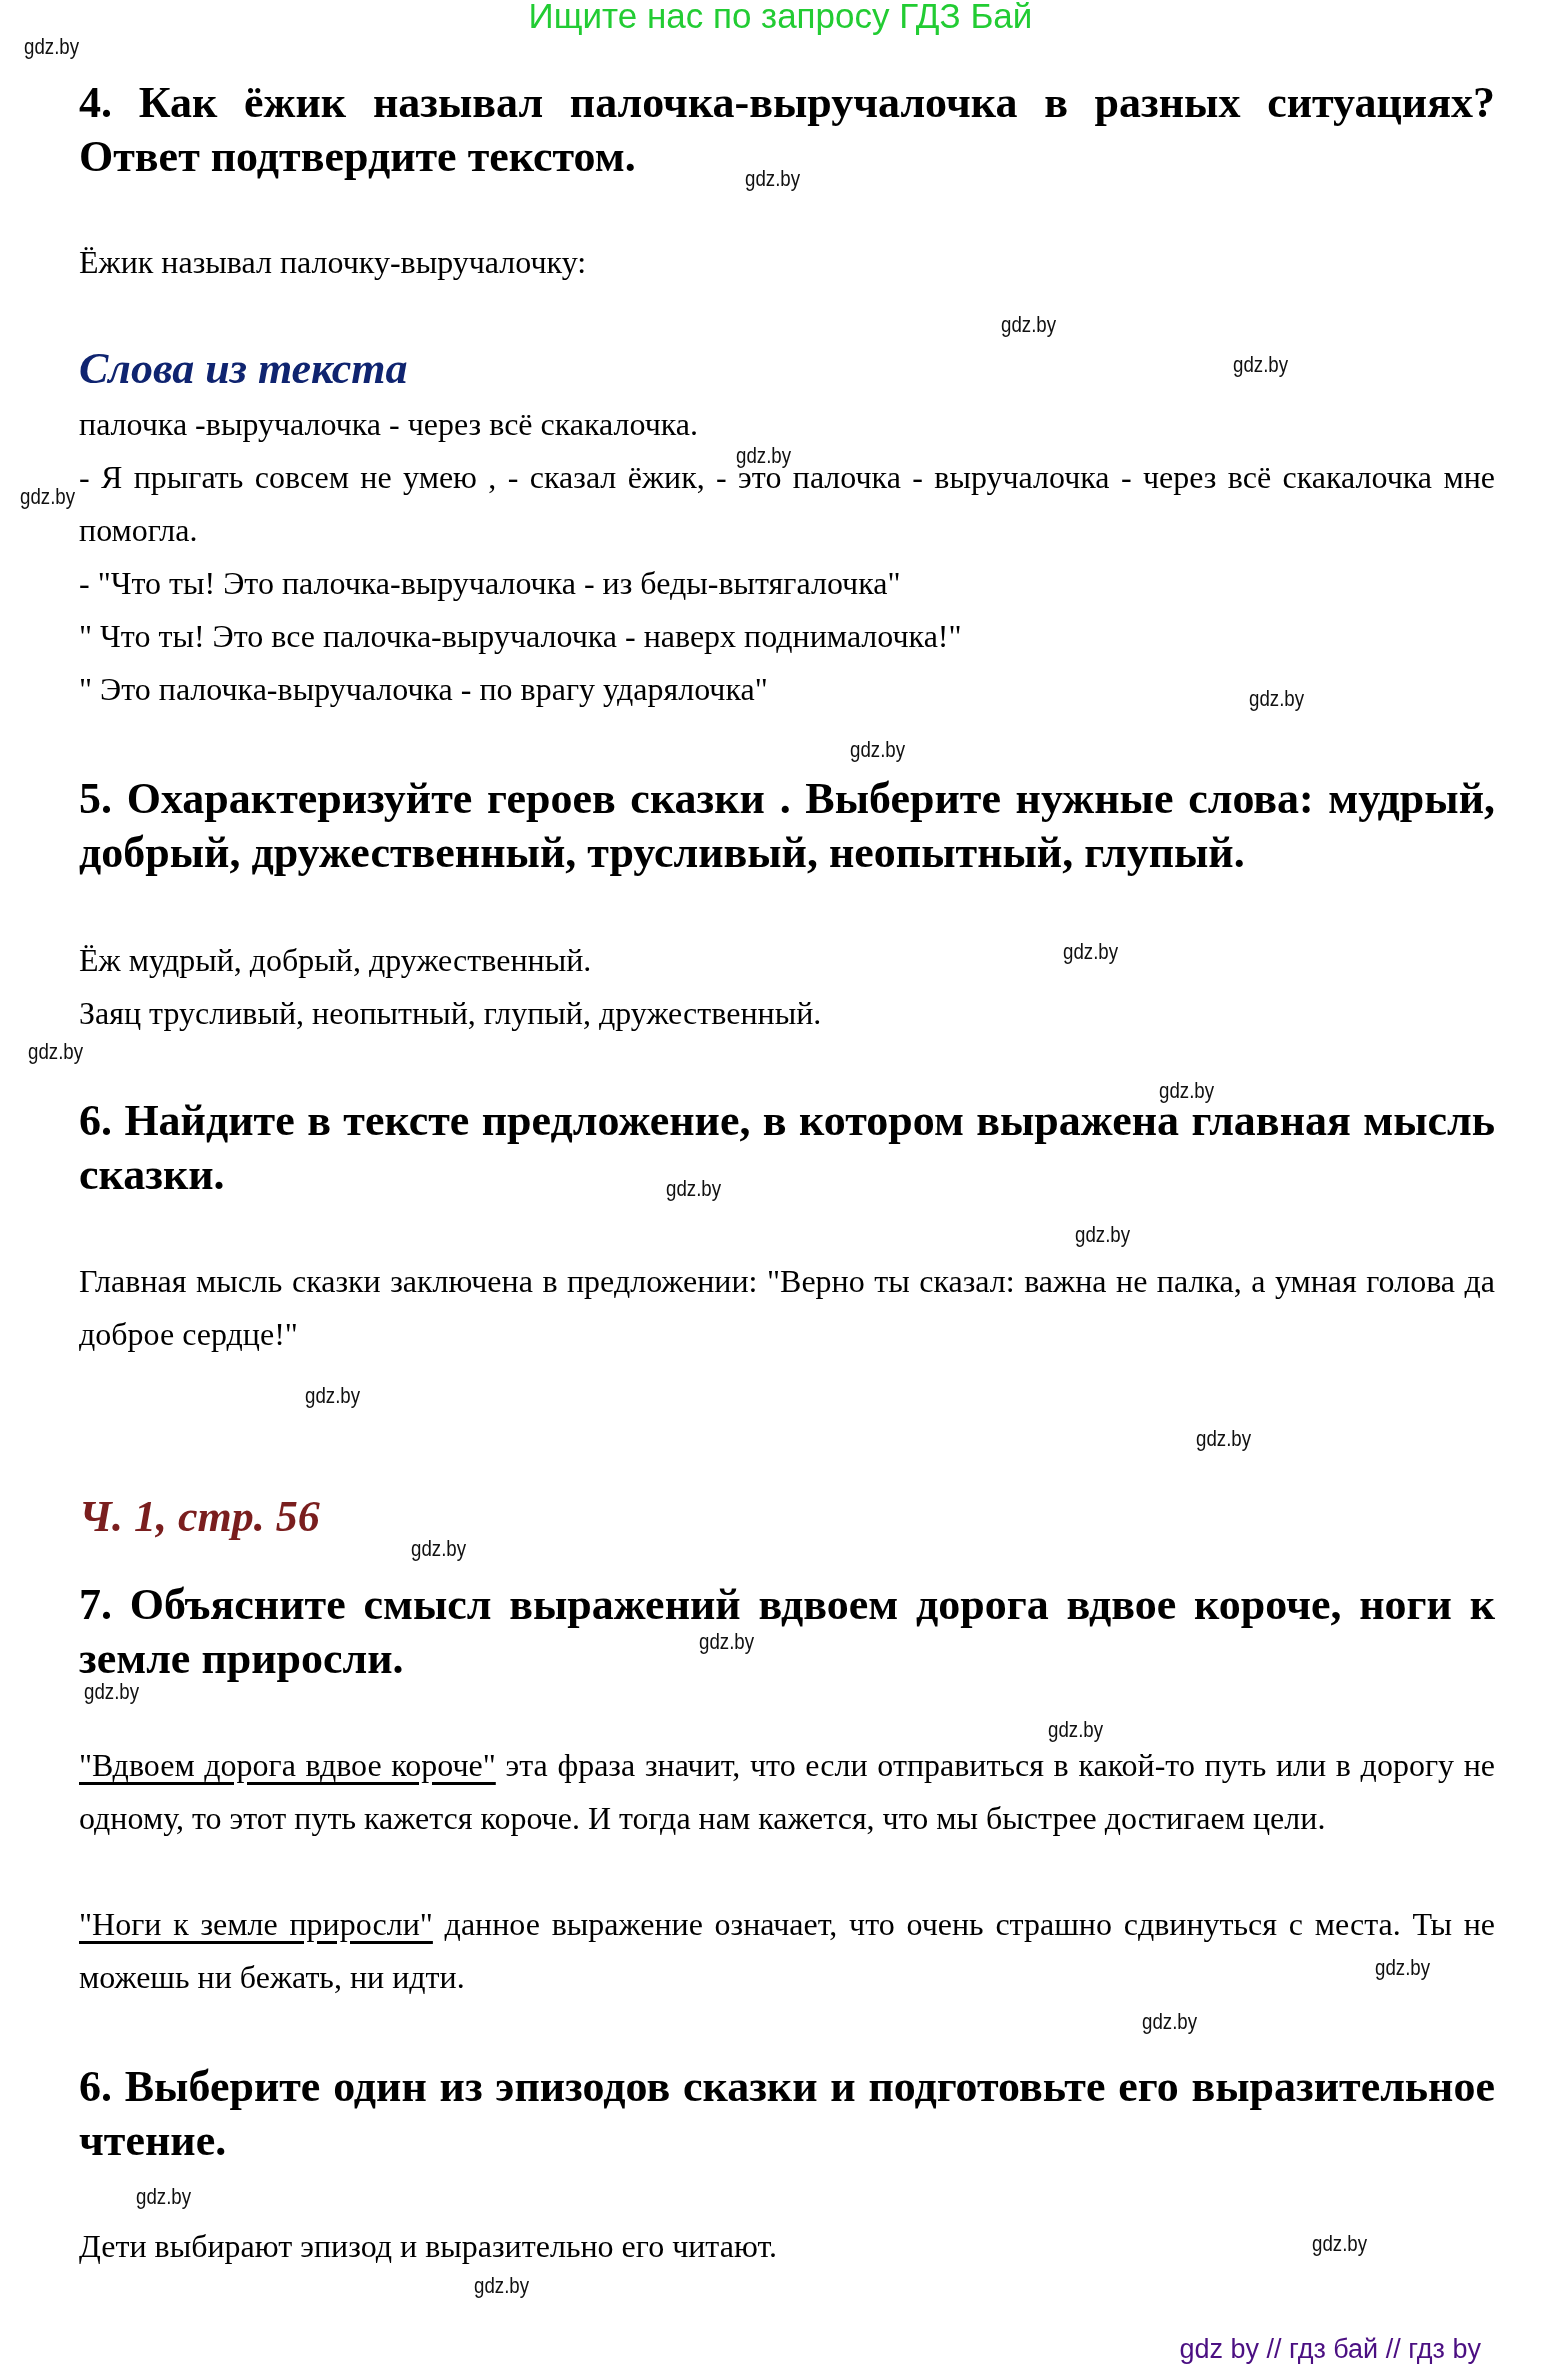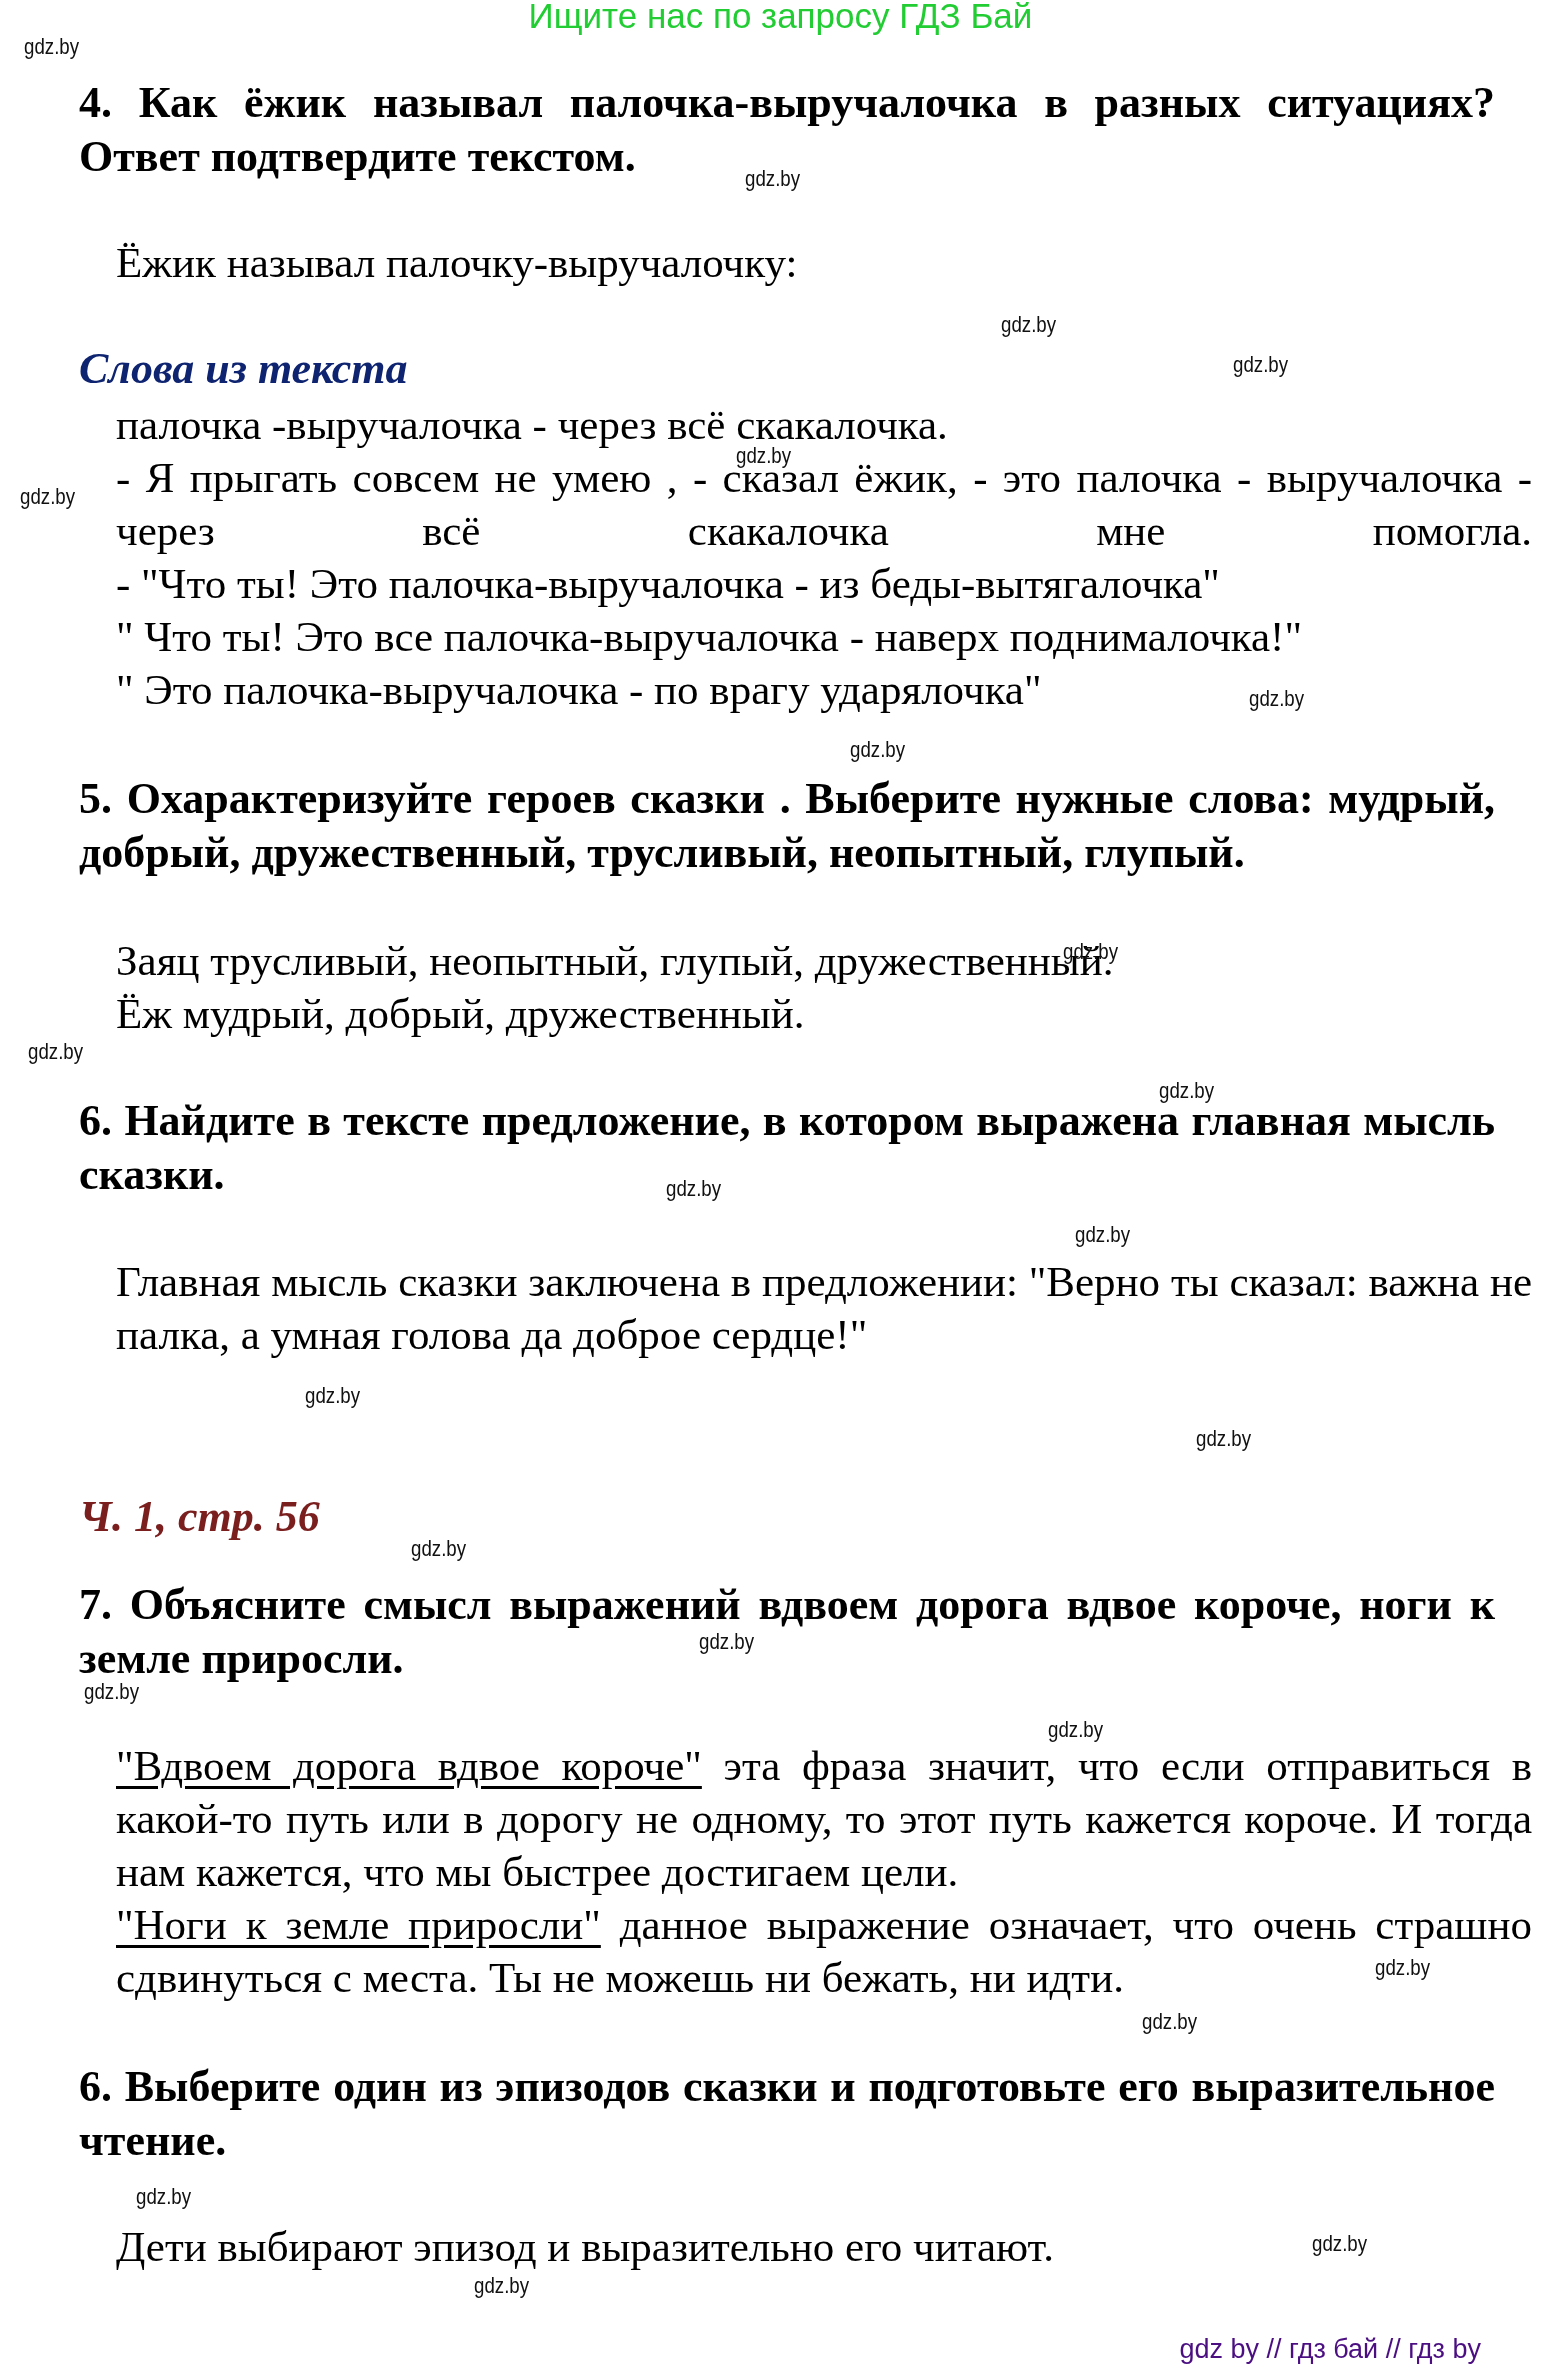--- a/index.html
+++ b/index.html
@@ -4,21 +4,21 @@
 <style>
   html, body { margin: 0; padding: 0; background: #ffffff; }
   body { width: 1561px; height: 2366px; position: relative; overflow: hidden; }
   .page { position: absolute; left: 0; top: 0; width: 1561px; height: 2366px; }
   .abs { position: absolute; white-space: nowrap; }
   .top-banner { left: 0; width: 1561px; top: 0; text-align: center; font-family: "Liberation Sans", sans-serif; font-size: 35px; line-height: 32px; }
   .bottom-banner { left: 0; width: 1481px; top: 2333px; text-align: right; font-family: "Liberation Sans", sans-serif; font-size: 27px; line-height: 32px; }
   .wm { font-family: "Liberation Sans", sans-serif; font-size: 22px; color: #111; line-height: 24px; transform: scaleX(0.85); transform-origin: left top; }
   .q { left: 79px; width: 1416px; font-family: "Liberation Serif", serif; font-weight: bold; font-size: 44px; line-height: 54px; color: #000; text-align: justify; text-align-last: left; white-space: normal; }
   .q.justify-all { text-align-last: auto; }
-  .t { left: 79px; width: 1416px; font-family: "Liberation Serif", serif; font-size: 43px; line-height: 53px; color: #000; white-space: normal; margin-left: 37px; }
+  .t { left: 79px; width: 1416px; font-family: "Liberation Serif", serif; font-size: 32px; line-height: 53px; color: #000; white-space: normal; }
   .t.justify { text-align: justify; }
   .line { display: block; }
   .line.justify { text-align: justify; text-align-last: justify; }
   .subhead { font-family: "Liberation Serif", serif; font-weight: bold; font-size: 44px; line-height: 52px; font-style: italic; }
   .u { text-decoration: underline; text-decoration-thickness: 3.2px; text-underline-offset: 6.3px; }
 </style>
 </head>
 <body>
 
 <div class="page">
@@ -32,22 +32,22 @@
   <div class="abs t" style="top:398px;">
     <span class="line"> палочка -выручалочка - через всё скакалочка.</span>
     <span class="line justify">- Я прыгать совсем не умею , - сказал ёжик, - это палочка - выручалочка - через всё скакалочка мне помогла.</span>
     <span class="line">- "Что ты! Это палочка-выручалочка - из беды-вытягалочка"</span>
     <span class="line">" Что ты! Это все палочка-выручалочка - наверх поднималочка!"</span>
     <span class="line">" Это палочка-выручалочка - по врагу ударялочка"</span>
   </div>
 
   <div class="abs q justify-all" style="top:772px;">5. Охарактеризуйте героев сказки . Выберите нужные слова: мудрый, добрый, дружественный, трусливый, неопытный, глупый.</div>
   <div class="abs t" style="top:934px;">
+    <span class="line">Ёж мудрый, добрый, дружественный.</span>
     <span class="line">Заяц трусливый, неопытный, глупый, дружественный.</span>
-    <span class="line">Ёж мудрый, добрый, дружественный.</span>
   </div>
 
   <div class="abs q" style="top:1094px;">6. Найдите в тексте предложение, в котором выражена главная мысль сказки.</div>
   <div class="abs t justify" style="top:1255px;">Главная мысль сказки заключена в предложении: "Верно ты сказал: важна не палка, а умная голова да доброе сердце!"</div>
 
   <div class="abs subhead" style="left:79px; top:1471px; color:#7a1e1e;margin-top:20px;">Ч. 1, стр. 56</div>
 
   <div class="abs q" style="top:1578px;">7. Объясните смысл выражений вдвоем дорога вдвое короче, ноги к земле приросли.</div>
   <div class="abs t justify" style="top:1739px;">
     <span class="u">"Вдвоем дорога вдвое короче"</span><span> эта фраза значит, что если отправиться в какой-то путь или в дорогу не одному, то этот путь кажется короче. И тогда нам кажется, что мы быстрее достигаем цели.</span>

